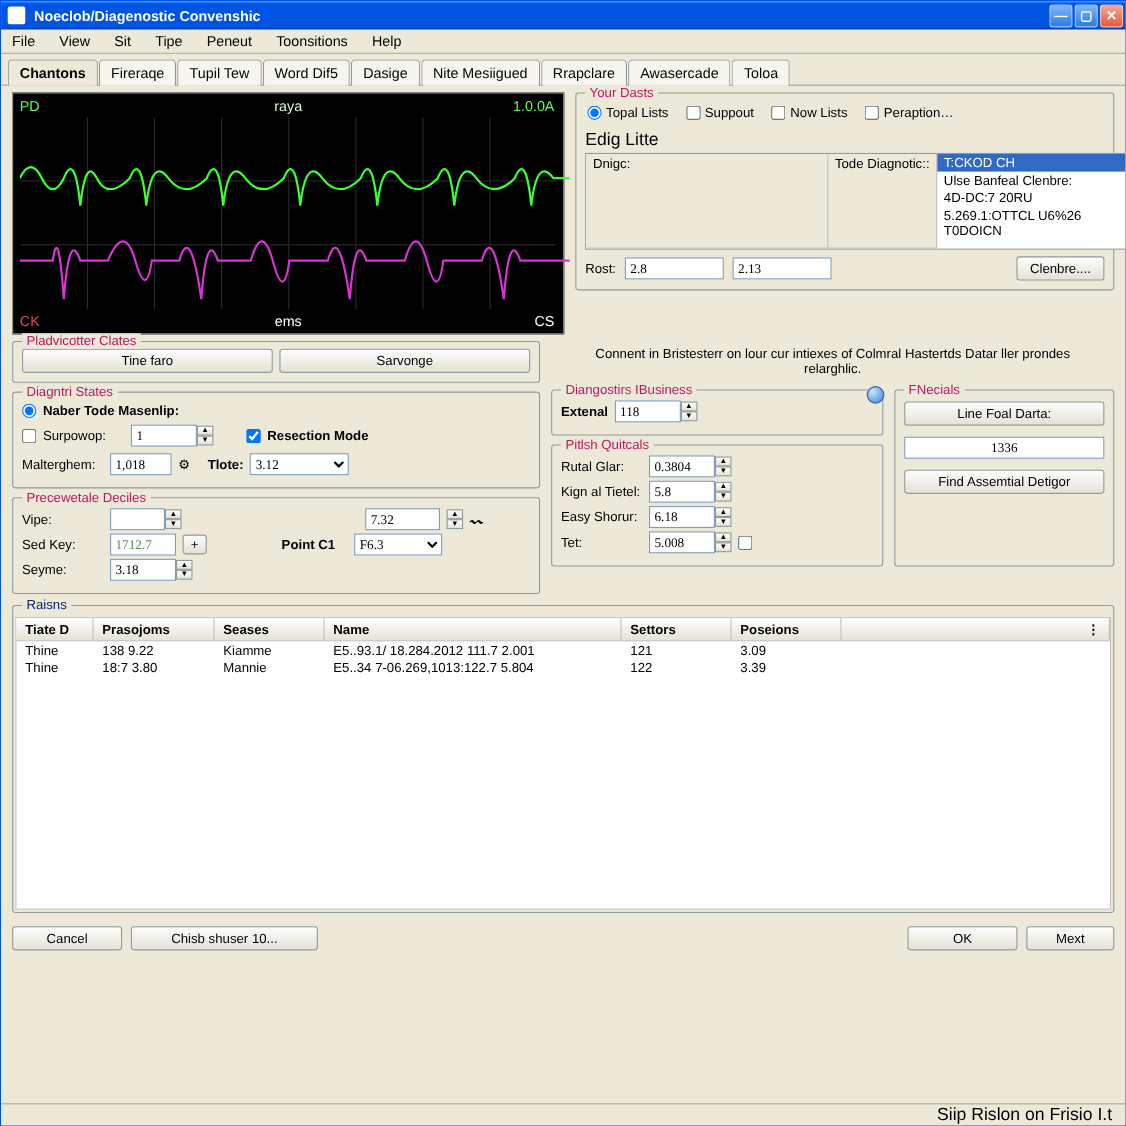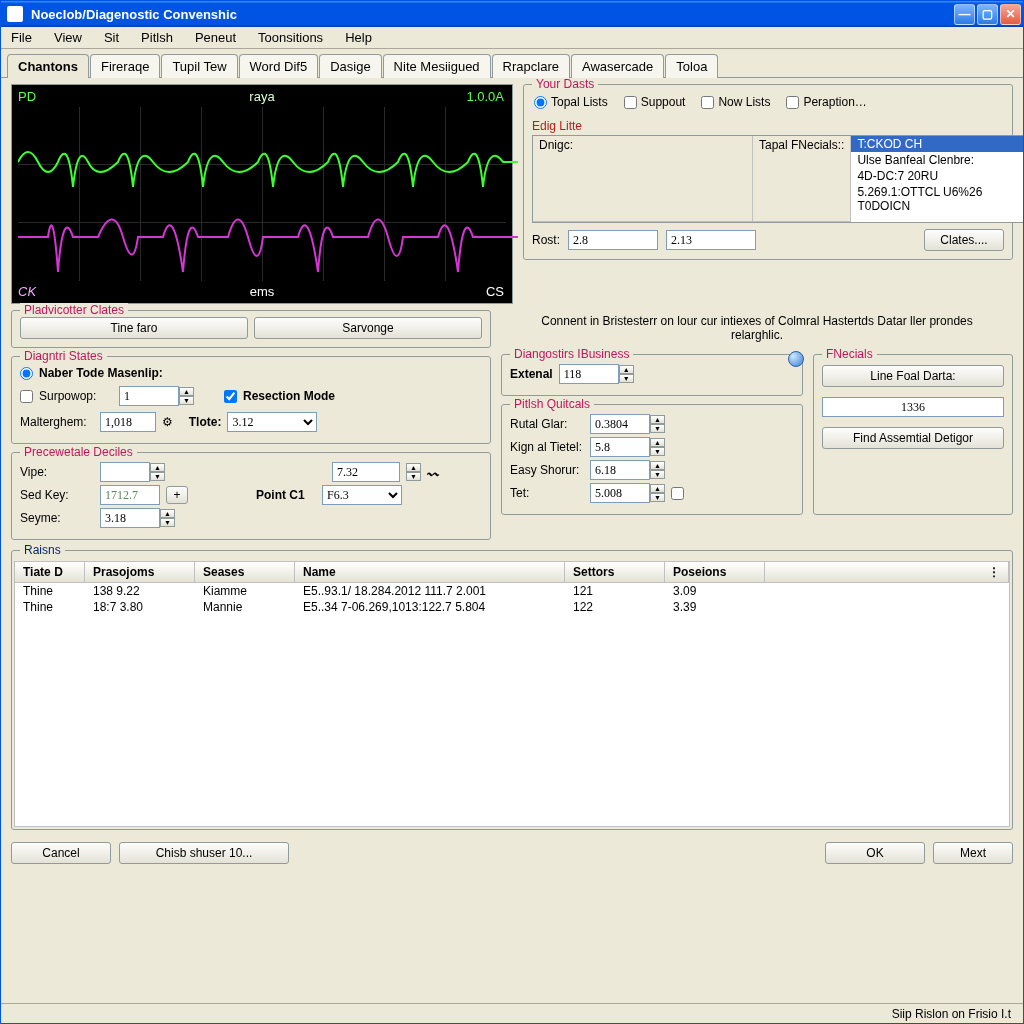--- a/index.html
+++ b/index.html
@@ -22,41 +22,41 @@
 .tab.active { background: #ece9d8; font-weight: bold; z-index: 2; }
 
 .client { flex: 1; background: #ece9d8; padding: 6px 10px; display: flex; flex-direction: column; gap: 6px; font-size: 12px; overflow: hidden; }
 
 .toprow { display: flex; gap: 10px; }
 .scope { flex: 1; border: 1px solid #919b9c; background: black; height: 220px; position: relative; color: #5cff4a; }
 .scopepad { padding: 4px 6px; font-family: "Courier New", monospace; font-size: 13px; height: 100%; position: relative; }
 .scope-title { position: absolute; top: 4px; left: 50%; transform: translateX(-50%); color: #d6ffd2; }
 .scope-tl { position: absolute; top: 4px; left: 6px; color: #5cff4a; }
 .scope-tr { position: absolute; top: 4px; right: 8px; color: #5cff4a; }
-.scope-bl { position: absolute; bottom: 4px; left: 6px; color: #f0abfc; font-style: italic; }
+.scope-bl { position: absolute; bottom: 4px; left: 6px; color: #ef4444; }
 .scope-bm { position: absolute; bottom: 4px; left: 50%; transform: translateX(-50%); color: #ffffff; }
 .scope-br { position: absolute; bottom: 4px; right: 8px; color: #ffffff; }
 
 .grid { position: absolute; inset: 22px 6px 22px 6px; }
 .grid::before,.grid::after { content: ""; position: absolute; inset:0;}
 .grid .hline { position:absolute; left:0; right:0; height:1px; background:#2a2a2a; }
 .grid .vline { position:absolute; top:0; bottom:0; width:1px; background:#2a2a2a; }
 .trace-green { position:absolute; left:0; right:0; top:25px; height:60px; }
 .trace-mag { position:absolute; left:0; right:0; top:90px; height:80px; }
 .waveform { stroke-width:2; fill:none; }
 
 .rightcol { width: 490px; display: flex; flex-direction: column; gap: 6px; }
 .group { border: 1px solid #919b9c; border-radius: 3px; padding: 6px 8px 8px 8px; position: relative; }
 .group > legend, .group > .legend { position: absolute; top: -8px; left: 8px; background: #ece9d8; padding: 0 4px; color: #be185d; font-size: 12px; }
 .radiorow { display: flex; gap: 16px; align-items: center; padding: 4px 2px; }
 .radiorow label { display: flex; align-items: center; gap: 4px; font-size: 12px; }
 input[type=radio],input[type=checkbox]{ width:13px; height:13px; }
 
 .ed-section { margin-top: 6px; }
-.ed-label { color:#b91c1c; font-size:12px; margin-bottom: 2px; }
+.ed-label { color:#000000; font-size:16px; margin-bottom: 2px; }
 .listwrap { display:flex; gap:6px; }
 .listview { flex:1; background:white; border:1px solid #7f9db9; height: 88px; display:flex; flex-direction:row; }
 .lv-head { display:flex; background:#ece9d8; border-bottom:1px solid #c0c0c0; }
 .lv-head .col { padding:2px 6px; border-right:1px solid #c0c0c0; font-size:12px; }
 .lv-body { flex:1; overflow:hidden; }
 .lv-row { display:flex; font-size:12px; }
 .lv-row.sel { background:#316ac5; color:white; }
 .lv-row .cell { padding:1px 6px; }
 .lv-scroll-x { height:16px; background:#ece9d8; border-top:1px solid #c0c0c0; display:flex; }
 .lv-scroll-x .a { width:16px; text-align:center; border:1px solid #919b9c; background:linear-gradient(#fff,#e4e2d6); font-size:9px; }
@@ -97,42 +97,42 @@
 .raisins .legend { position:absolute; top:-8px; left:8px; background:#ece9d8; padding:0 4px; color:#0a246a; font-size:12px; }
 .rtable { flex:1; background:white; margin:10px 2px 2px 2px; border:1px solid #c0c0c0; }
 .rhead { display:flex; background:linear-gradient(#fff,#e4e2d6); border-bottom:1px solid #c0c0c0; }
 .rhead .rcol { padding:3px 8px; border-right:1px solid #c0c0c0; font-size:12px; font-weight:bold; }
 .rrow { display:flex; font-size:12px; }
 .rrow .rcell { padding:1px 8px; }
 
 .bottombar { display:flex; gap:8px; padding:6px 0 4px 0; }
 .bottombar .spacer { flex:1; }
 
-.status { height:20px; border-top:1px solid #aca899; background:#ece9d8; display:flex; justify-content:flex-end; align-items:center; padding:0 12px; font-size:12px; }
+.status { height:20px; border-top:1px solid #aca899; background:#ece9d8; display:flex; justify-content:flex-end; align-items:center; padding:0 12px; font-size:16px; }
 
 .globe { width:16px; height:16px; border-radius:50%; background:radial-gradient(circle at 30% 30%, #cce6ff, #3a7fd5); border:1px solid #2a5fa0; display:inline-block; }
 </style>
 </head>
 <body>
 
 <div class="window">
 
   <div class="titlebar">
     <span class="icon"></span>
     <span class="title">Noeclob/Diagenostic Convenshic</span>
     <div class="winbtn min">—</div>
     <div class="winbtn max">▢</div>
     <div class="winbtn close">✕</div>
   </div>
 
   <div class="menubar">
     <span class="m">File</span>
     <span class="m">View</span>
     <span class="m">Sit</span>
-    <span class="m">Pitlsh</span>
+    <span class="m">Tipe</span>
     <span class="m">Peneut</span>
     <span class="m">Toonsitions</span>
     <span class="m">Help</span>
   </div>
 
   <div class="tabrow" id="tabrow">
       <div class="tab active">Chantons</div>
       <div class="tab">Fireraqe</div>
       <div class="tab">Tupil Tew</div>
       <div class="tab">Word Dif5</div>
@@ -194,21 +194,21 @@
                 <input type="checkbox" style="">
                 <span>Peraption…</span>
               </label>
             </div>
           <div class="ed-section">
             <div class="ed-label">Edig Litte</div>
             <div class="listwrap">
               <div class="listview raised" style="position:relative">
                 <div class="lv-head">
                   <div class="col" style="width:220px">Dnigc:</div>
-                  <div class="col" style="flex:1">Tapal FNecials::</div>
+                  <div class="col" style="flex:1">Tode Diagnotic::</div>
                 </div>
                 <div class="lv-body" id="lvbody">
                     <div class="lv-row sel">
                       <div class="cell" style="width: 220px;">T:CKOD CH</div>
                       <div class="cell">158</div>
                     </div>
                     <div class="lv-row">
                       <div class="cell" style="width: 220px;">Ulse Banfeal Clenbre:</div>
                       <div class="cell">1.58</div>
                     </div>
@@ -244,21 +244,21 @@
                   <span>Tipe:</span>
                   <div class="btn btn-sm">-</div>
                 </div>
               </div>
             </div>
             <div class="rost">
               <label>Rost:</label>
               <input type="text" value="2.8" style="">
               <input type="text" value="2.13" style="">
               <div style="flex:1"></div>
-              <div class="btn" style="min-width:80px">Clates....</div>
+              <div class="btn" style="min-width:80px">Clenbre....</div>
             </div>
           </div>
         </div>
       </div>
     </div>
 
     <div class="twocol">
       <div class="leftcol">
         <div class="group">
           <span class="legend">Pladvicotter Clates</span>

